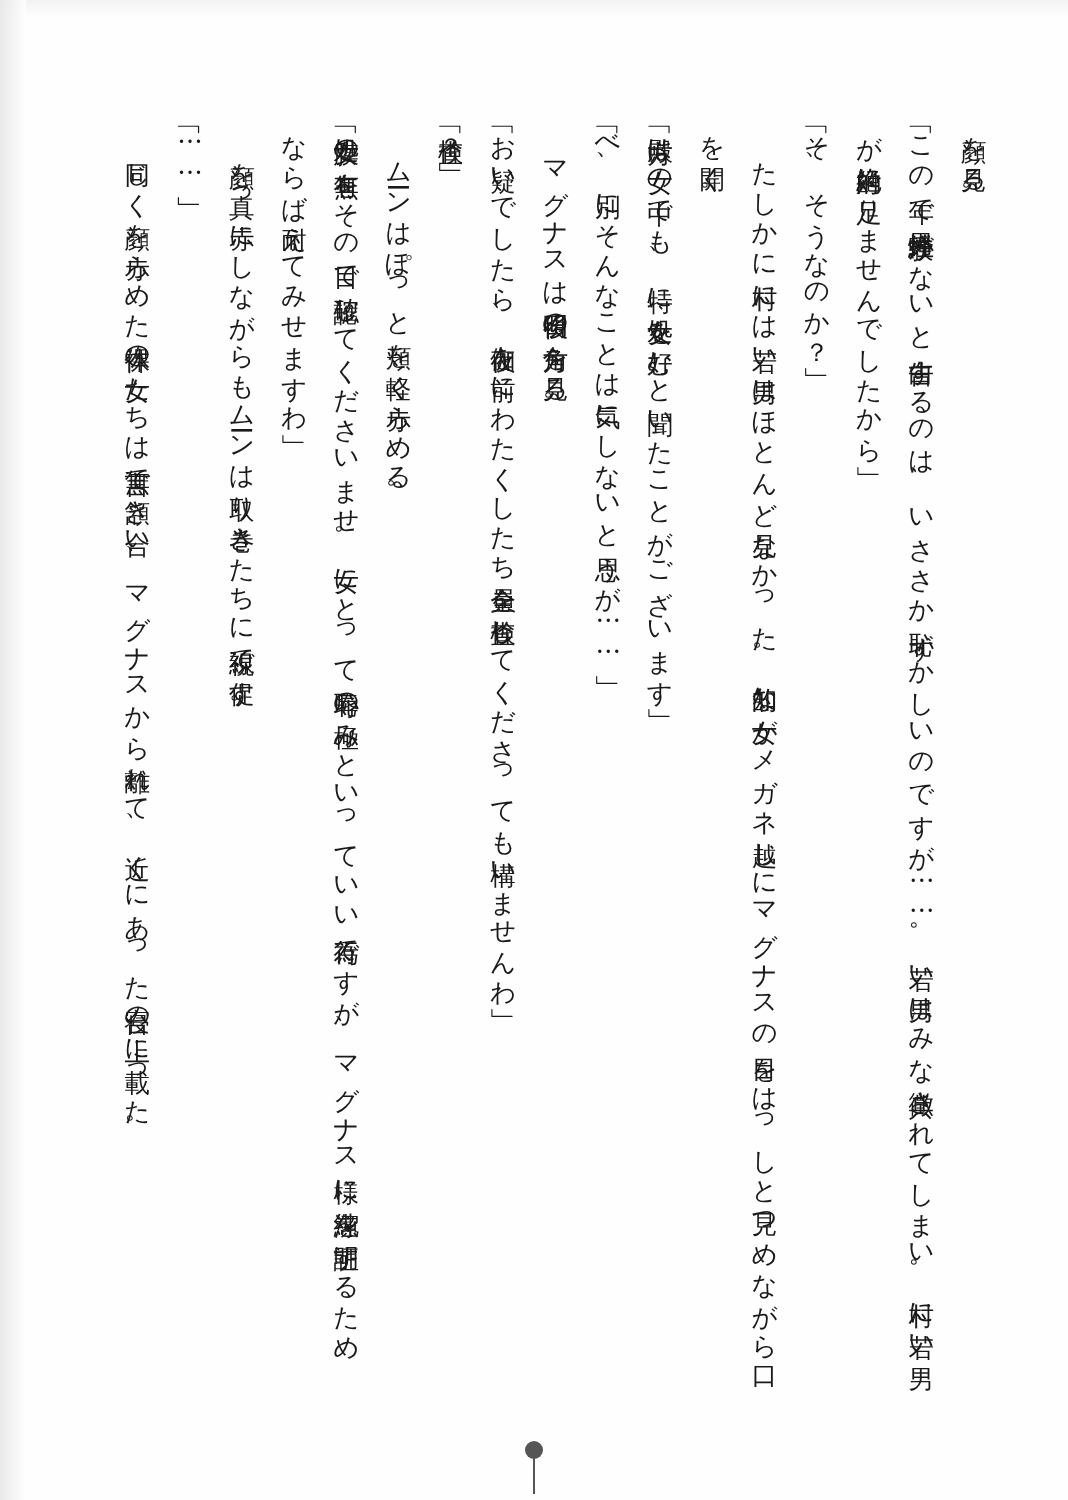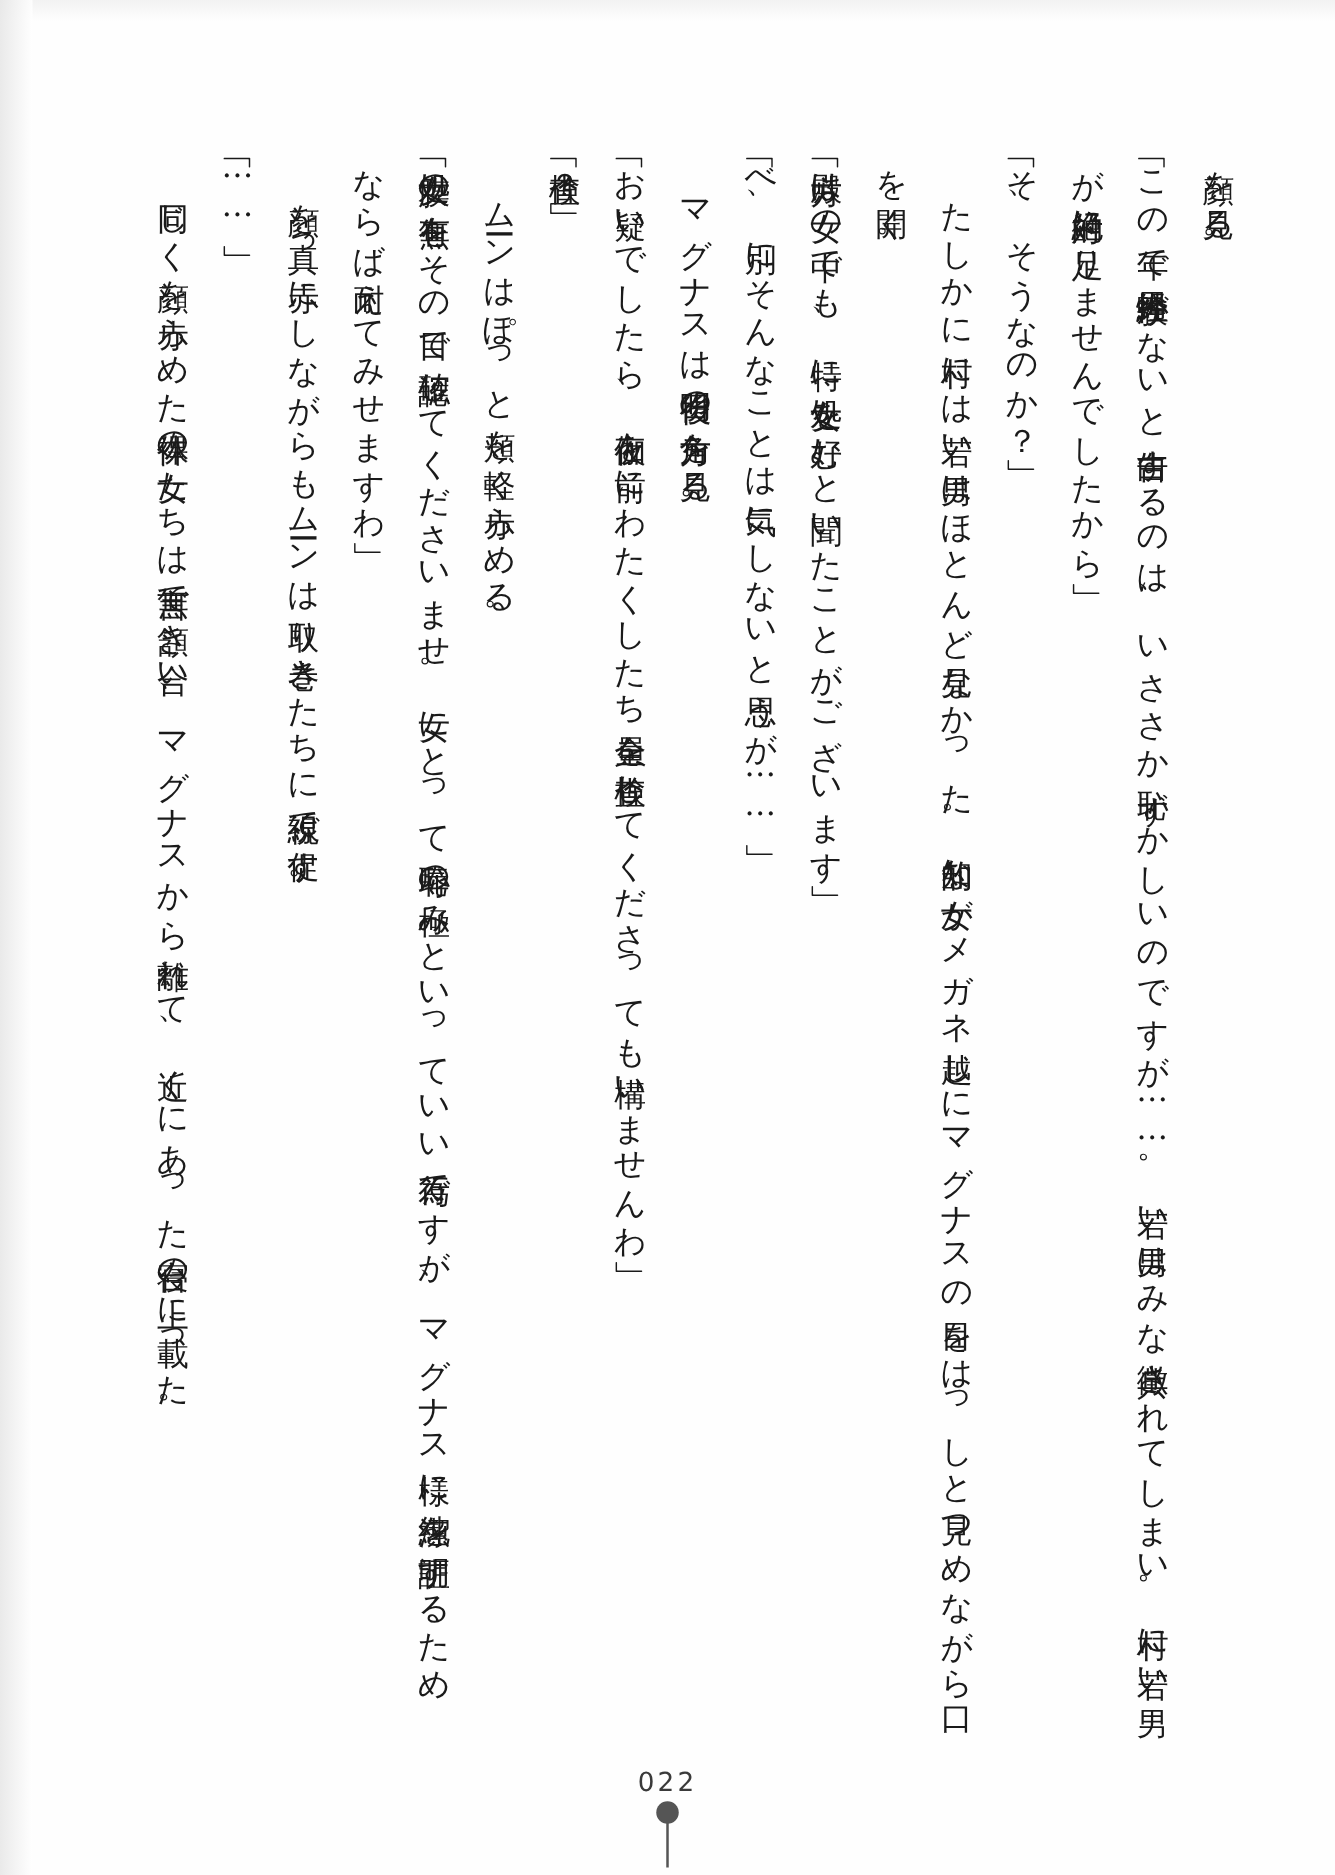--- a/index.html
+++ b/index.html
@@ -115,16 +115,15 @@
     <p class="para indent">マグナスは明後日の方角を見る。</p>
     <p class="para">「お疑いでしたら、夜伽を前にわたくしたち全員を検査してくださっても構いませんわ」</p>
     <p class="para">「検査？」</p>
     <p class="para indent">ムーンはぽっと頬を軽く赤らめる。</p>
     <p class="para">「処女膜の有無をその目で確認してくださいませ。女にとって恥辱の極みといっていい行為ですが、マグナス様に純潔を証明するためならば耐えてみせますわ」</p>
     <p class="para indent">顔を真っ赤にしながらもムーンは取り巻きたちに視線で促す。</p>
     <p class="para">「……」</p>
     <p class="para indent">同じく顔を赤らめた裸体の女たちは無言で頷き合い、マグナスから離れて、近くにあった寝台の上に載った。</p>
   </div>
 
-  <div class="page-number">022</div>
   <div class="footer-mark"></div>
 
 </div>
 
 </body></html>

